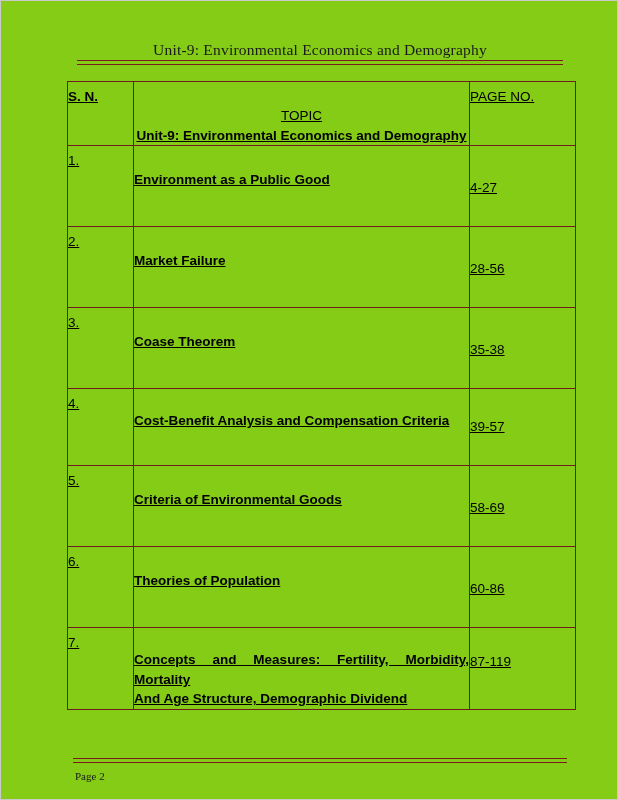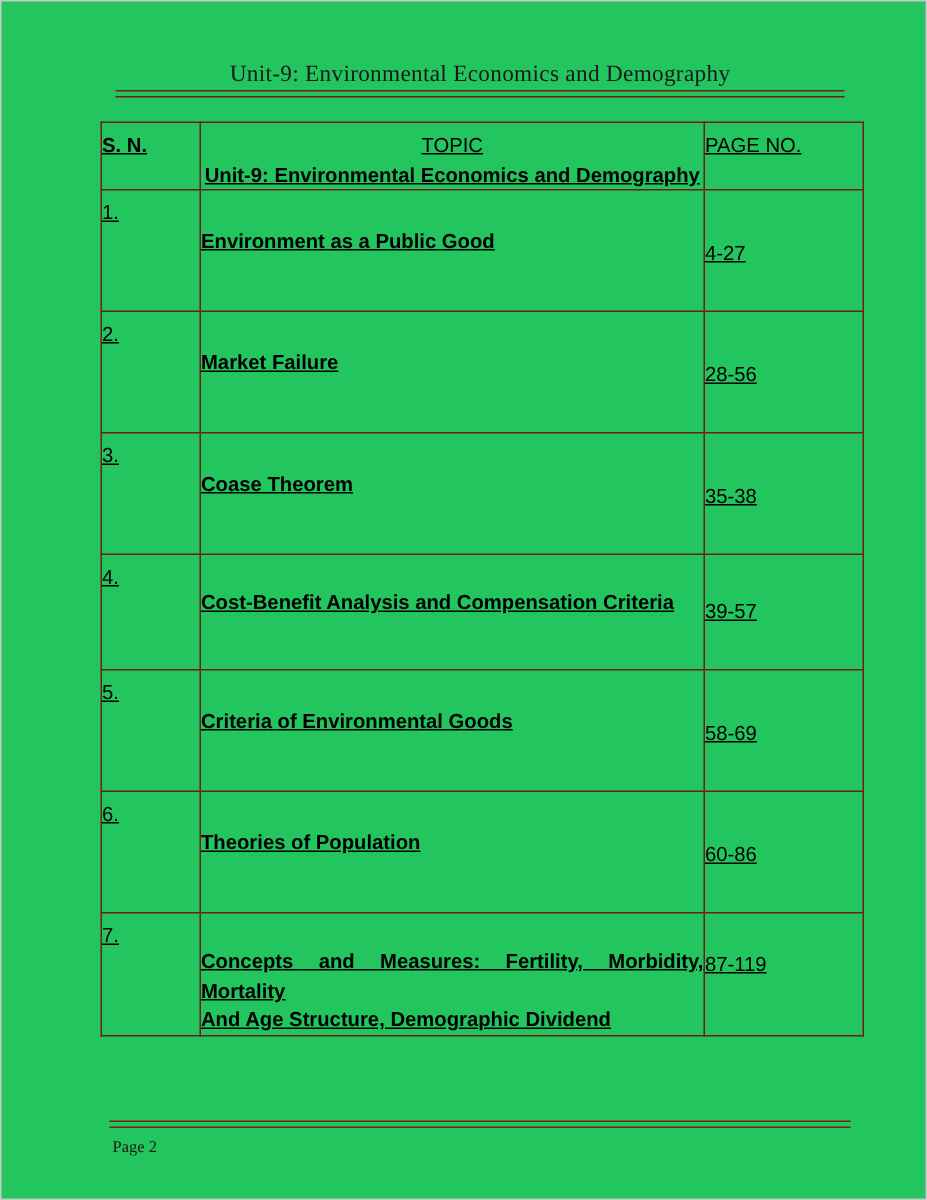--- a/index.html
+++ b/index.html
@@ -13,21 +13,21 @@
     font-family: "Liberation Serif", serif;
     color: #000000;
     overflow: hidden;
   }
   .page {
     position: relative;
     width: 618px;
     height: 800px;
     box-sizing: border-box;
     border: 1px solid #c9c9c9;
-    background: #22c55e;
+    background: #84cc16;
     padding: 0;
   }
   .page-inner {
     position: absolute;
     left: 66px;
     right: 44px;
     top: 40px;
     bottom: 36px;
   }
   
@@ -93,20 +93,21 @@
   }
   .hdr .cell-topic {
     text-align: center;
     font-weight: normal;
     padding-top: 7px;
   }
   .hdr .cell-topic .topic-word {
     font-weight: normal;
     display: block;
     margin-bottom: 4px;
+    margin-top: 19px;
   }
   .hdr .cell-topic .topic-sub {
     font-weight: bold;
     display: block;
     line-height: 1.35;
   }
   .hdr .cell-page {
     font-weight: normal;
     padding-top: 7px;
     margin-top: 28px;
@@ -126,21 +127,21 @@
   .row.tall .cell-page { padding-top: 30px; }
   .row.last .cell-topic { padding-top: 22px; }
   .row.last .cell-page { padding-top: 26px; }
   .justify-multi { text-align: justify; }
 
   
   .doc-footer {
     position: absolute;
     left: 66px;
     right: 44px;
-    bottom: 28px;
+    bottom: 17px;
     padding-top: 4px;
   }
   .footer-rule {
     position: absolute;
     left: 6px;
     right: 6px;
     top: 0;
     height: 3px;
     border-top: 1px solid #7a1b1b;
     border-bottom: 1px solid #7a1b1b;

